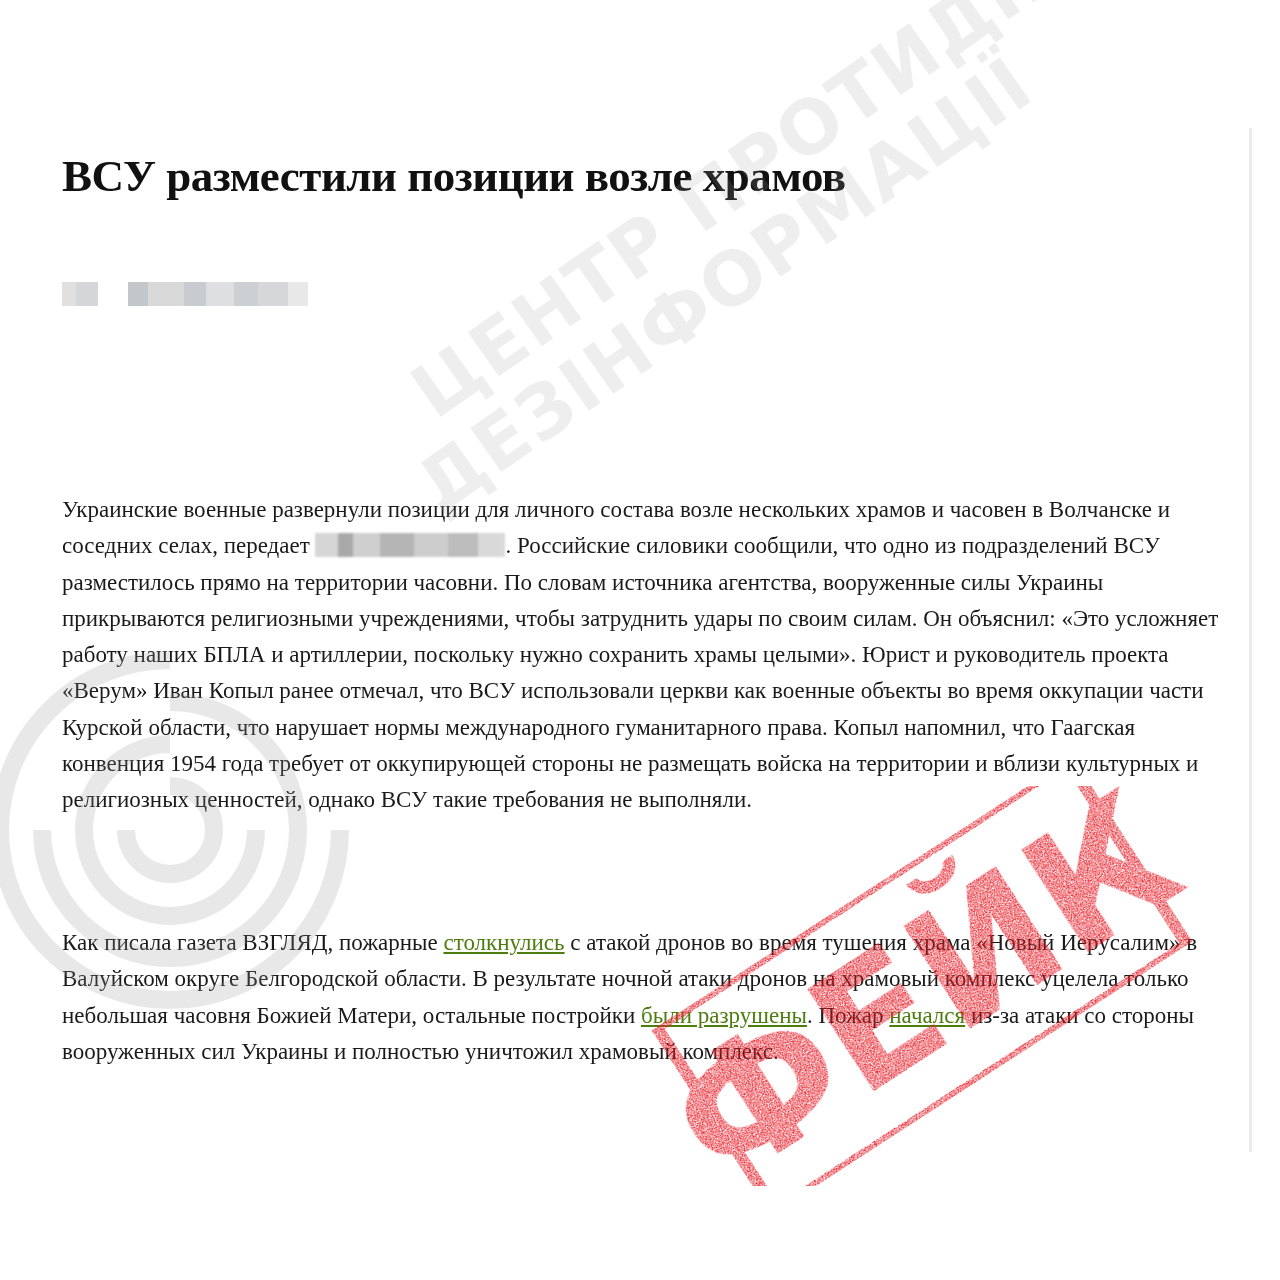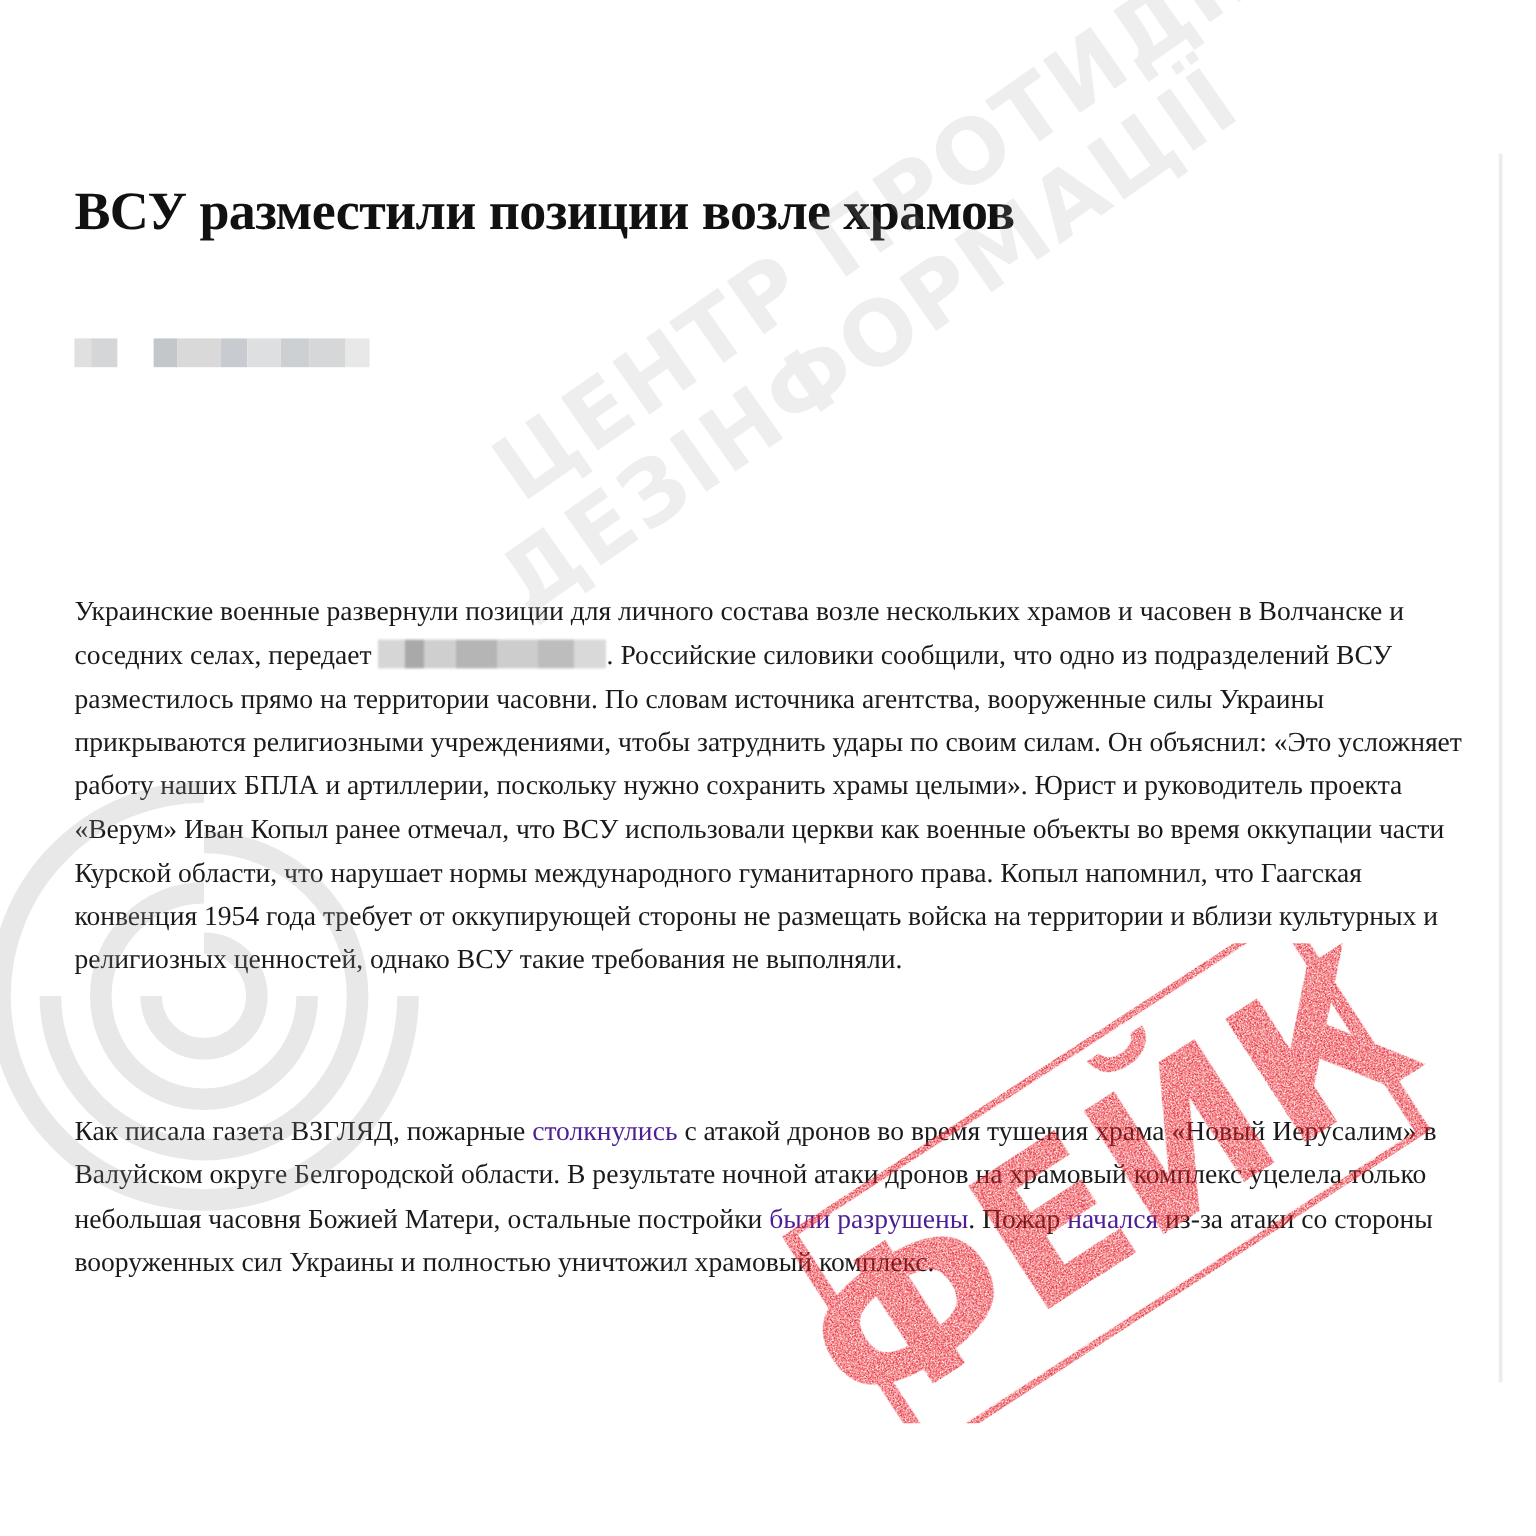--- a/index.html
+++ b/index.html
@@ -34,21 +34,21 @@
     font-family:"Liberation Serif", serif;
     font-size:23px; line-height:36.3px; color:#1a1a1a; margin:0;
   }
   .p1 { top:492px; }
   .p2 { top:925px; }
   .blur-inline {
     display:inline-block; width:190px; height:24px; vertical-align:-4px;
     background:linear-gradient(90deg,#d6d6d6 0 12%,#a9a9a9 12% 20%,#cfcfcf 20% 34%,#b5b5b5 34% 52%,#cdcdcd 52% 70%,#bdbdbd 70% 86%,#d9d9d9 86% 100%);
     filter:blur(1px);
   }
-  .link { color:#4c1d95; cursor:pointer; }
+  .link { text-decoration:underline; color:#4d7c0f; cursor:pointer; }
   .watermark-text {
     position:absolute; left:250px; top:470px; width:1100px;
     transform:rotate(-35deg); transform-origin:left top;
     font-family:"DejaVu Sans", sans-serif; font-weight:bold;
     color:rgba(160,160,160,0.18); font-size:74px; line-height:80px;
     white-space:nowrap; letter-spacing:2px; pointer-events:none;
   }
   .watermark-logo {
     position:absolute; left:-20px; top:640px; width:380px; height:380px;
     pointer-events:none;

